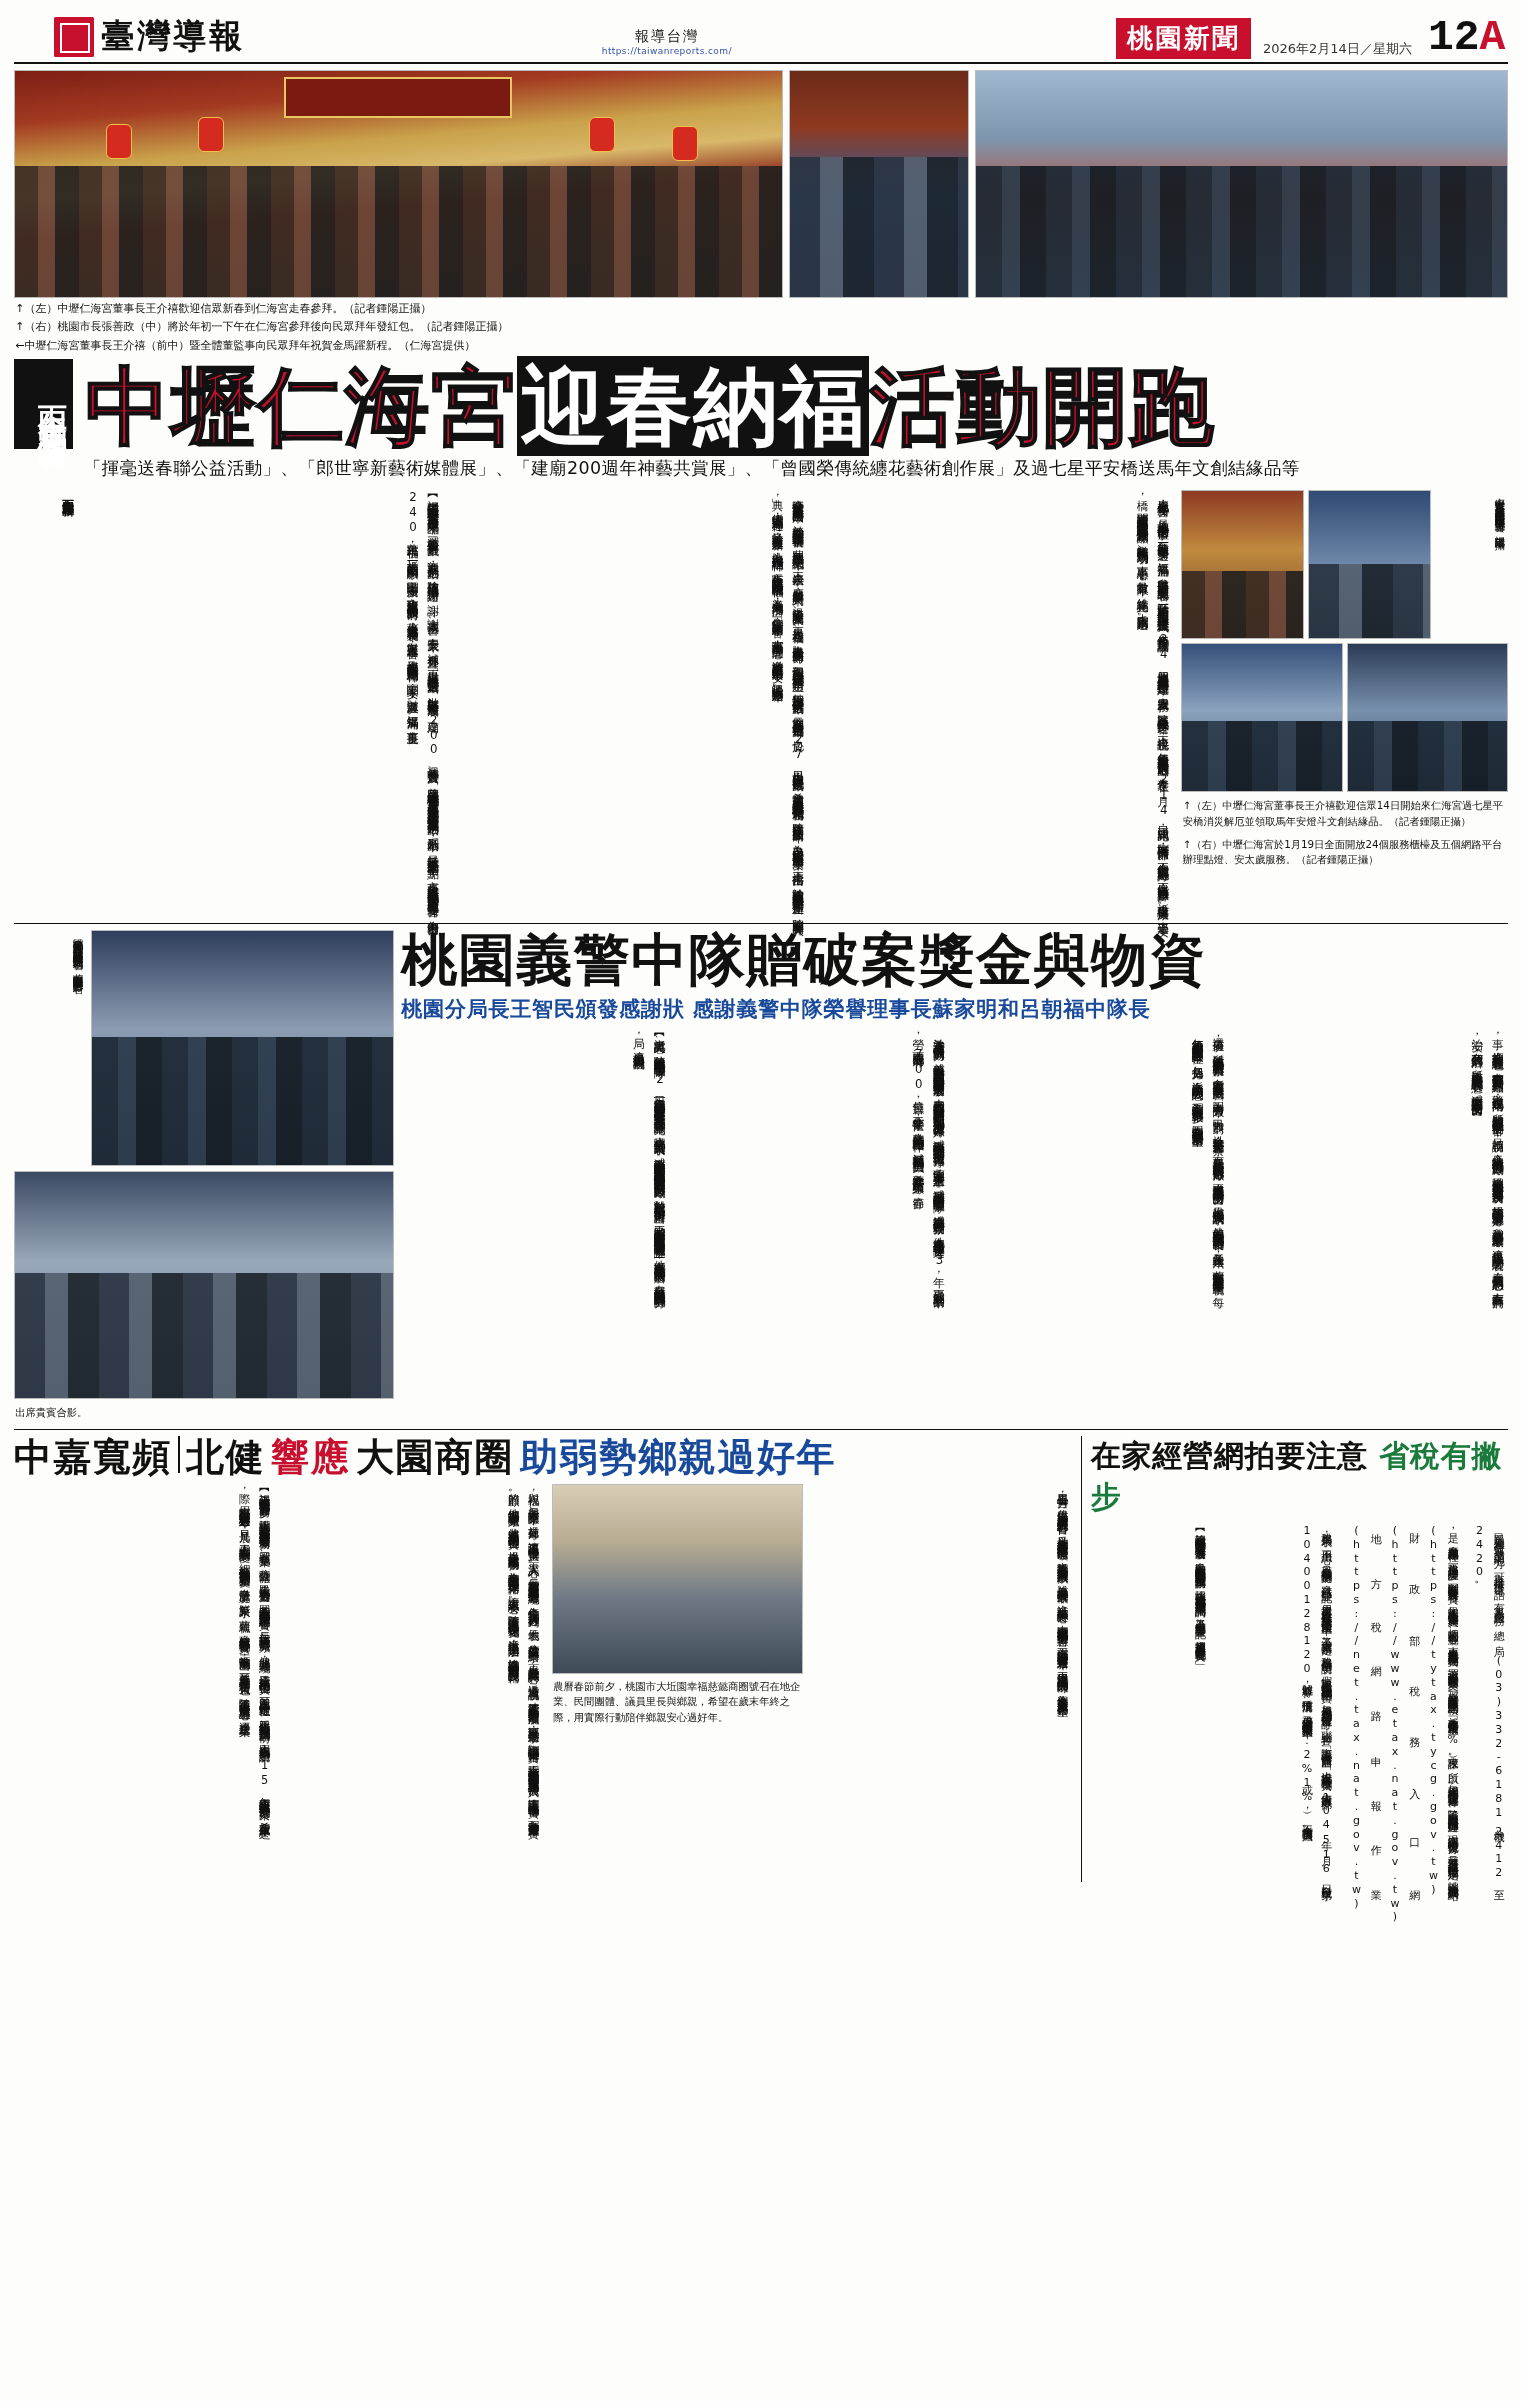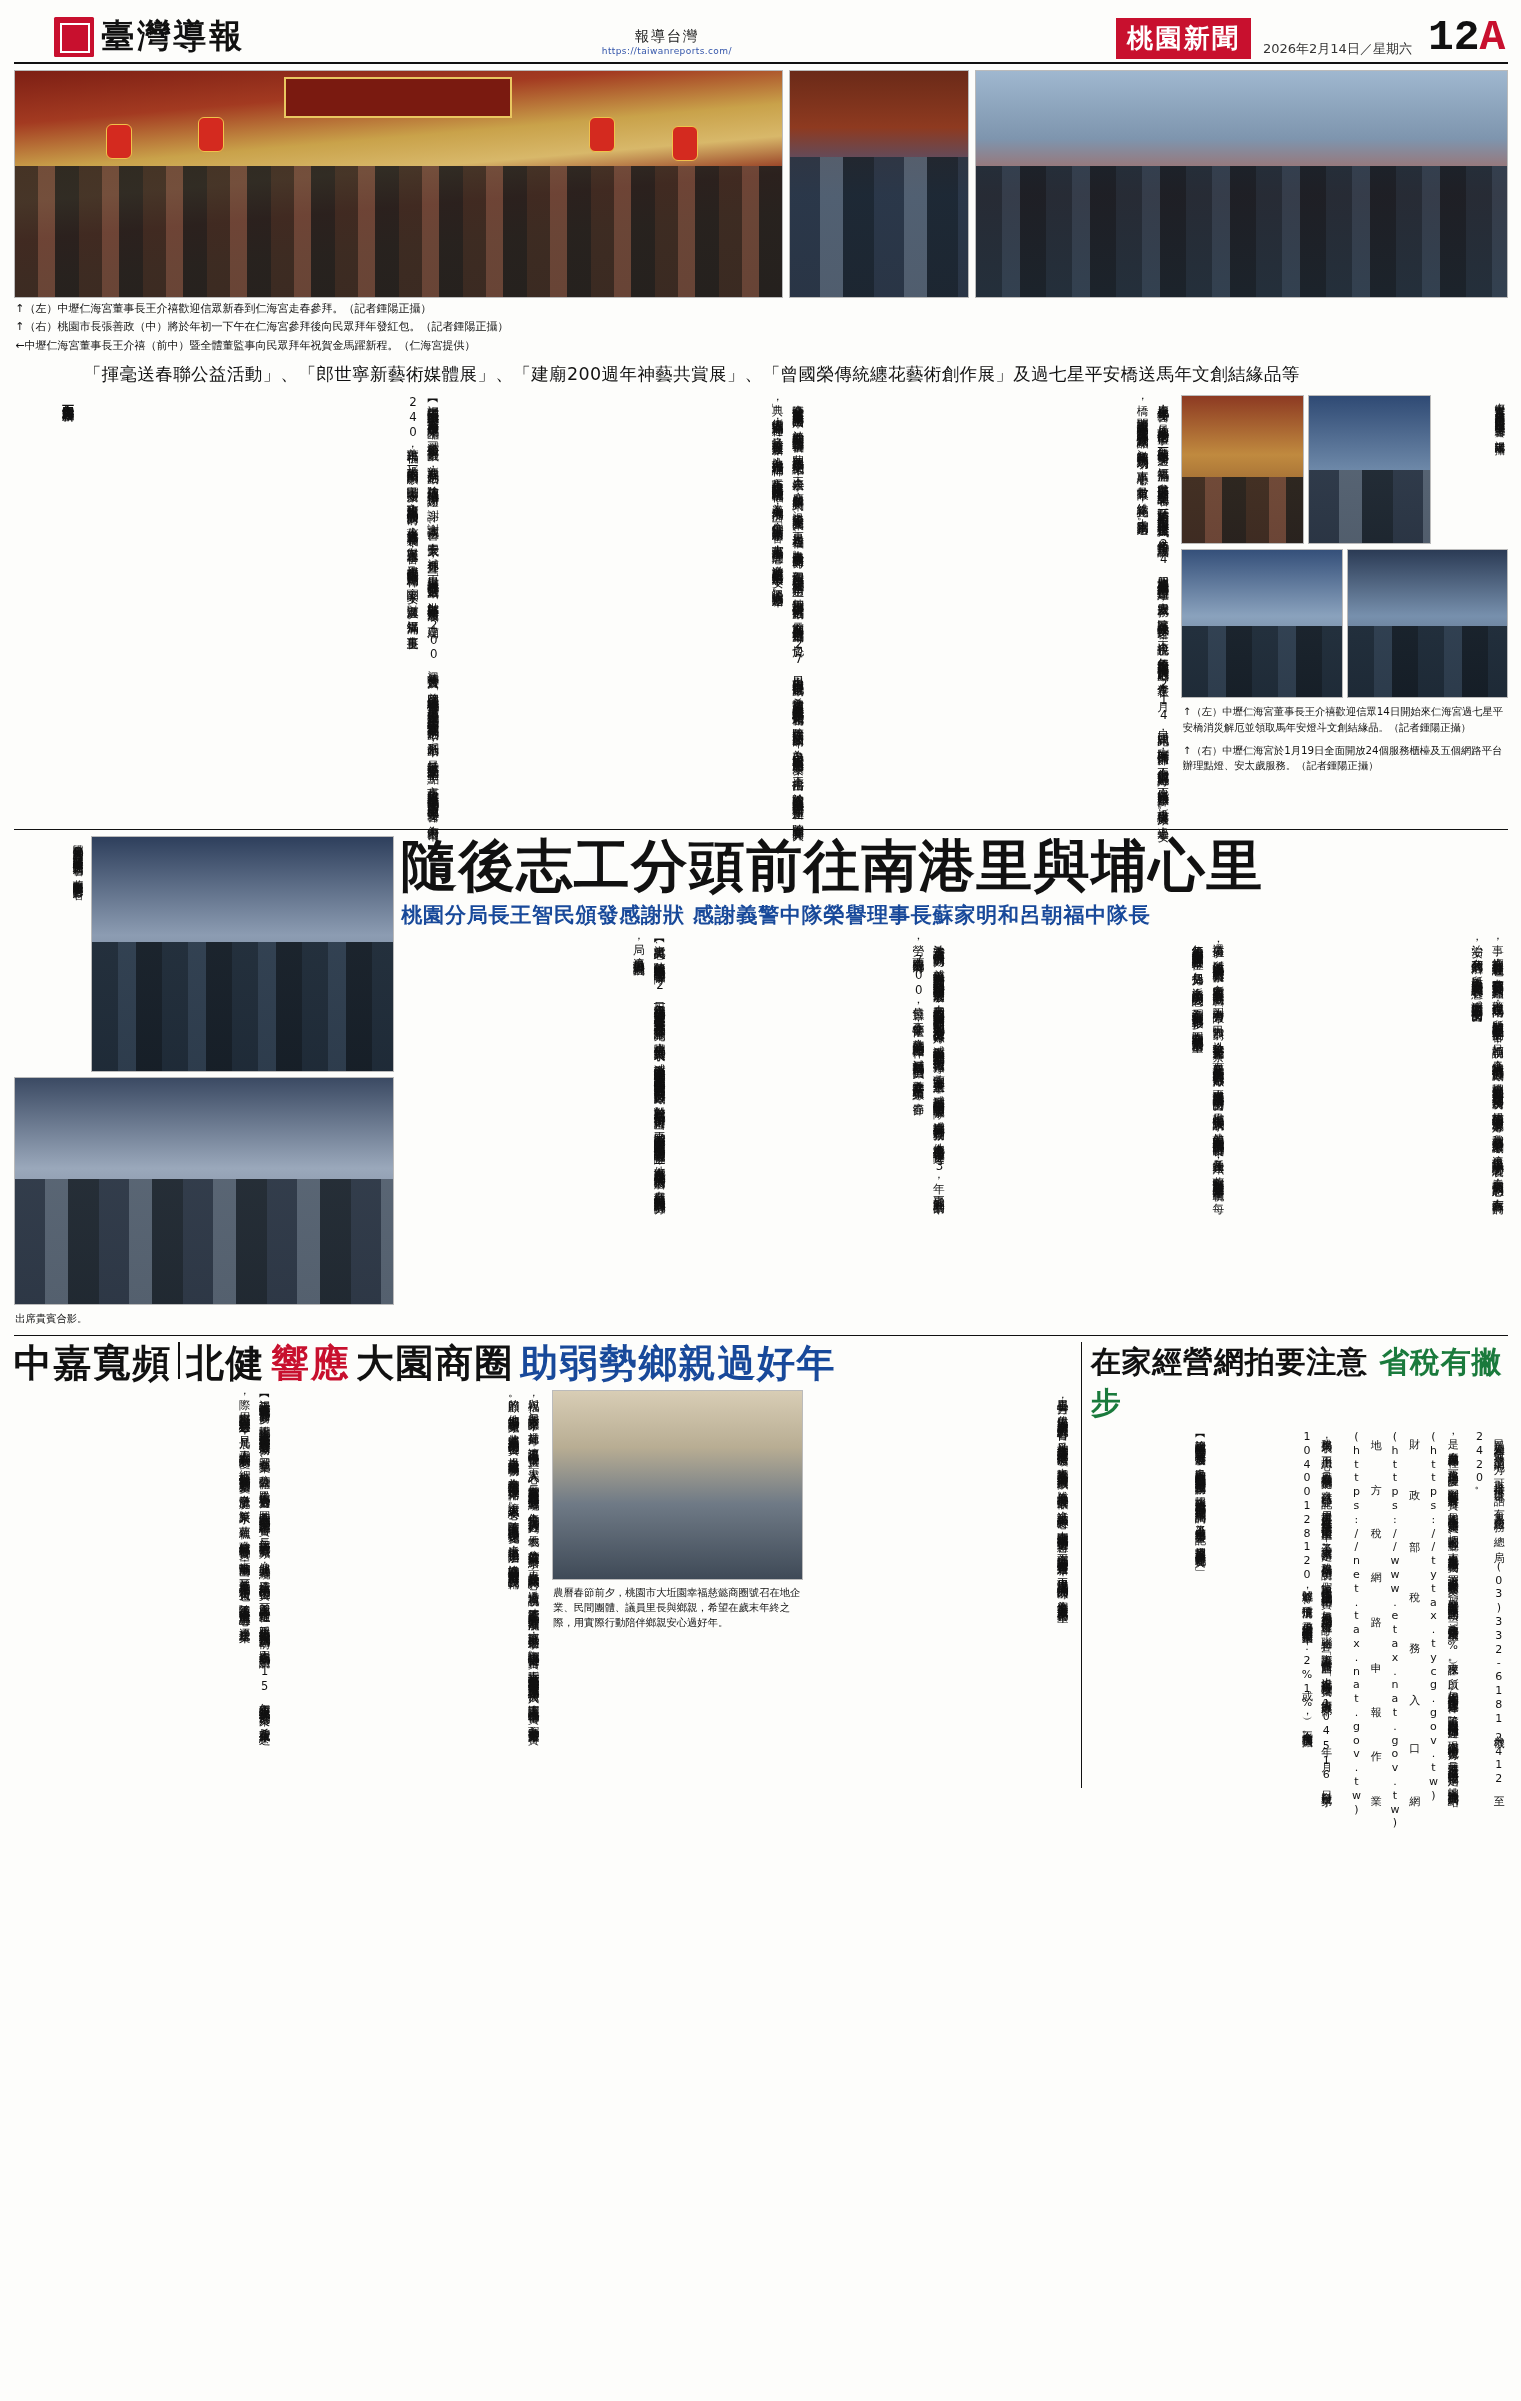--- a/index.html
+++ b/index.html
@@ -147,20 +147,26 @@
       <div class="ph-ppl cool" style="height:62%"></div>
     </div>
     <div class="ph ph3">
       <div class="ph-ppl"></div>
     </div>
   </div>
   <div class="cap-line">↑（左）中壢仁海宮董事長王介禧歡迎信眾新春到仁海宮走春參拜。（記者鍾陽正攝）</div>
   <div class="cap-line">↑（右）桃園市長張善政（中）將於年初一下午在仁海宮參拜後向民眾拜年發紅包。（記者鍾陽正攝）</div>
   <div class="cap-line">←中壢仁海宮董事長王介禧（前中）暨全體董監事向民眾拜年祝賀金馬躍新程。（仁海宮提供）</div>
 
+  <div class="headline-band">
+    <div class="vert-title">丙午金馬躍新程</div>
+    <div class="big-headline">
+      <span>中壢仁海宮</span><span class="inv">迎春納福</span><span>活動開跑</span>
+    </div>
+  </div>
   <div class="subhead">「揮毫送春聯公益活動」、「郎世寧新藝術媒體展」、「建廟200週年神藝共賞展」、「曾國榮傳統纏花藝術創作展」及過七星平安橋送馬年文創結緣品等</div>
 
   <div class="cols-wrap">
     <div class="vcol lead" style="flex:0 0 65px">丙午金馬躍新程</div>
     <div class="vcol" style="flex:1">【記者鍾陽正桃園報導】中壢仁海宮為迎接丙午金馬年來臨，精心策畫多項「辭舊歲‧迎新春」系列活動，除依傳統禮俗舉辦「謝燈、謝斗、謝太歲」法會、安奉太歲、補春運外，更舉辦「揮毫送春聯公益活動」、「郎世寧新藝術媒體展」、「建廟200週年神藝共賞展」、「曾國榮傳統纏花藝術創作展」及過七星平安橋送馬年文創結緣品等豐富迎春納福系列活動。系列活動中，最特殊又亮點的是年初一下午二點，市長張善政將親臨點亮金馬年運勢的三層「全統國年安燈斗首」，為中壢圖市240萬市民祈福，祈求新的一年風調雨順、市民闔家安康、市政建設如萬馬奔騰般大步向前。接著也會發送新春福袋，與市民互道恭喜，祝福所有桃園市民『龍馬精神，闔家平安；財源廣進，福氣滿滿。董事長王</div>
     <div class="vcol" style="flex:1">介禧暨全體董監事就象邀請全國民眾，於新春期間闔家蒞臨參香祈福，共同迎接馬年平安納福紀。王介禧表示，農曆新年即將到來，過年除了親友團聚、更是迎春祈福、走春踏青的重要時節。仁海宮四午馬年以「金馬躍新程」為主題，特別用心籌辦多項祈福活動、元宵節則參加燈會祈福活動，也於27日舉內政部合辦慶祝活動，希望透過莊嚴的宗教儀式及體驗藝術文化精髓，陪伴民眾迎接新節的一年，為自己與家人祈求整年的順遂與安康。王介禧指出，於除夕夜晚間隆重舉辦「中壢媽祖迎新正 除夕開新春開拜大典」，依循古禮開廟迎神，於子時良辰迎接新年，為地方與市民祈福納祥，市長張善政也會親臨陪拜為全桃園祈福。為避免人潮擁擠，今年特別提出「新年奉頭香？人人都可搶頭香」的理念，邀請所有鄉親與信眾用最平安、溫暖的方式迎接新年。</div>
     <div class="vcol" style="flex:1">慶祝金馬年安燈斗首，是地方傳承多年的信仰盛事，象徵新的一年運勢亨通、福氣滿盈。參與民眾可於期間至廟登記報名，活動將於年初一下午二點由市長張善政主持點燈儀式。今年燈斗首規劃增設24個服務櫃檯及五個網路平台辦理點燈、安太歲服務，讓民眾免於久候排隊之苦。王介禧也說，每年的春節七星平安橋消災解厄活動，今年選在2月14日正式開跑，剛好與西洋情人節，不但能消災解厄還紀好，更能向媽祖娘娘參拜，祈求良緣與健康。走過平安橋，開壇設置量中壢馬年安燈斗首的紅色驗馬公仔文創結緣品，象徵鴻旺祝佑馬到成功、事事順心，數量有限，結緣完為止，大家千萬別錯過。</div>
 
     <div class="side-photos">
       <div class="sp-row">
@@ -192,21 +198,21 @@
         <div class="sec2-img" style="flex:1">
             <div class="ph-ppl" style="height:55%"></div>
           </div>
       </div>
       <div class="sec2-img2">
           <div class="ph-ppl cool" style="height:55%"></div>
         </div>
       <div class="cap-under">出席貴賓合影。</div>
     </div>
     <div class="sec2-main">
-      <div class="sec2-head">隨後志工分頭前往南港里與埔心里</div>
+      <div class="sec2-head">桃園義警中隊贈破案獎金與物資</div>
       <div class="sec2-sub">桃園分局長王智民頒發感謝狀 感謝義警中隊榮譽理事長蘇家明和呂朝福中隊長</div>
       <div class="sec2-cols">
         <div class="vcol" style="flex:1">【記者吳惠民、陳華興桃園報導】桃園義警中隊12日下午在桃園分局禮堂頒發警察同仁破案獎金共十五萬元及物資一批共計十萬元。桃園分局長王智民表示，感謝義警中隊榮譽理事長蘇家明和呂朝福中隊長暨義警幹部對警察同仁的支持與鼓勵，對於警察同仁辛勞工作的肯定與付出。王智民感謝蘇家明與警中隊長呂朝福中隊長對警義的義警中隊，他一直以來都是桃園分局最大的後盾，在員警値勤中無私無我的對桃園分局，這也是員警們對桃園</div>
         <div class="vcol" style="flex:1">治安及交通工作打拚最佳的動力，感義警中隊對分局同仁的慰勉及物資相贈與破案獎金的發放。未來我們會協同義警中隊所有的夥伴們一起把地方的治安及交通工作做好，感謝義警中隊對我們的工作不吝指教與指導。蘇家明理事主席表示，感謝呂朝福中隊長帶領的義警中隊，感謝桃園分局警察勤務，他本人曾擔任義警中隊長達33年，更了解到警察的辛勞，而桃園分局有700位員警，工作非常繁忙，義警們能夠給分擔工作，減輕員警們平日的負擔；警察非常辛苦的站在第一線，春節</div>
         <div class="vcol" style="flex:1">還要値班，所以他經著過年前來慰勞警察同仁，向所有警察表達最高的敬意，因為「警力有限、民力無窮」，社會治安不是光靠警察，而是要靠各位基層的警察同仁把治做好，再次感謝警察為民眾治安的付出。呂朝福中隊長致詞表示，他是蘇家明在任桃園市長時的副市長，任內及達六年，蘇家明市長對於警察的工作非常的重視，每年年節前夕都會帶領市政團隊到各警政單位，包括分局、派出所及消防隊去慰問，看到蘇家明市長也彰到很多，因為蘇家明和他都是景最當的董</div>
         <div class="vcol" style="flex:1">事，經常會到各據點發紅包，有時候都發到凌晨到一點鐘，警察也在現場陪同，所以我們的警察同仁都非常的辛苦。呂朝福說，今天特地來給他們打氣與鼓勵，桃園分局在王智民分局長及在信副局長及所長、組長的帶領下治安環境非常好，我們來發獎金給予鼓勵，這也是義警中隊小小的心意表，表示我們最大的感恩，有人餵有得的治安，有我們的經濟，所以今天的致贈只是我們聊表心意，感謝大家對於民眾安治安的付出。</div>
       </div>
     </div>
   </div>
 

